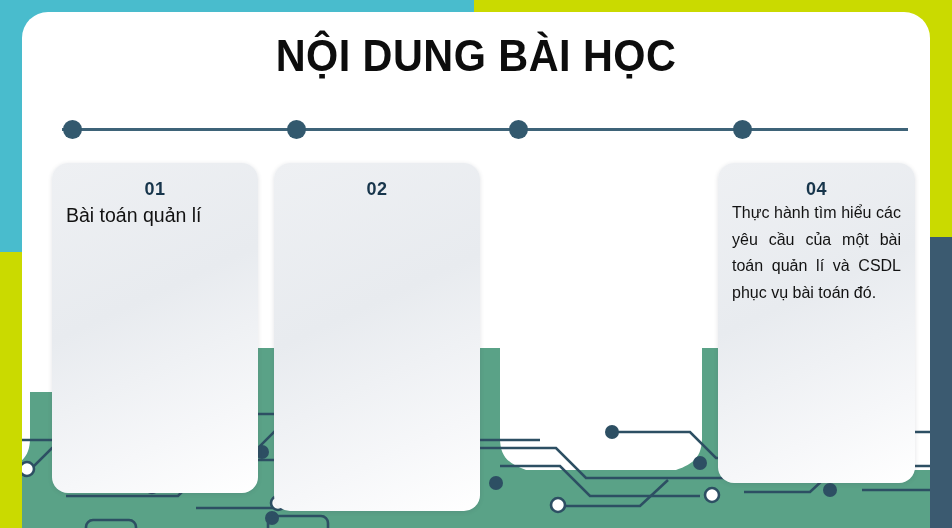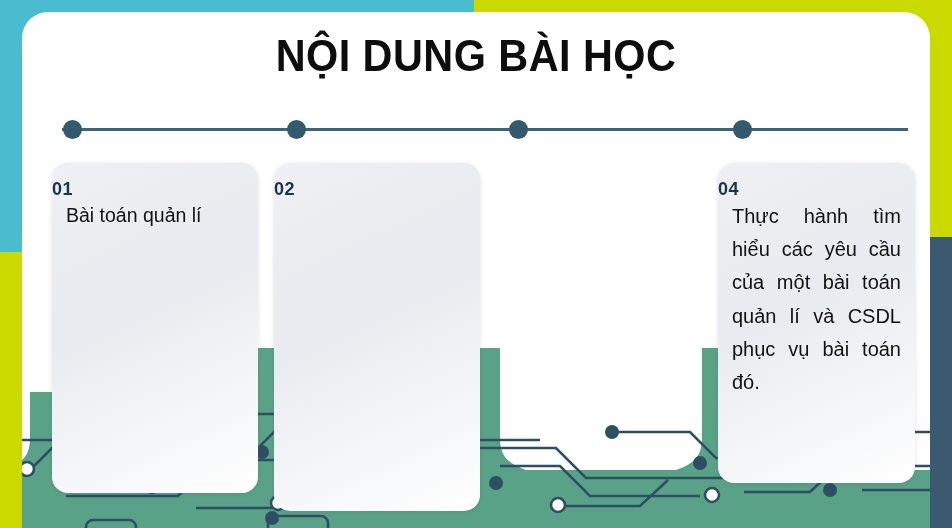--- a/index.html
+++ b/index.html
@@ -42,32 +42,32 @@
   .tl-dot{position:absolute;width:19px;height:19px;border-radius:50%;background:#33596e;top:120px;}
 
   
   .card{
     position:absolute;border-radius:16px;
     background:linear-gradient(155deg,#eef0f3 0%,#e8ebef 42%,#f6f7f9 78%,#ffffff 100%);
     box-shadow:0 1px 4px rgba(60,70,90,.16);
     overflow:hidden;
   }
   .card .num{
-    text-align:left;font-size:18px;font-weight:bold;color:#17354b;
+    text-align:center;font-size:18px;font-weight:bold;color:#17354b;
     margin-top:16px;letter-spacing:.5px;
   }
   .card .body{
     margin:0 14px 0 14px;font-size:19.5px;color:#121212;line-height:1.62;
     text-align:justify;text-align-last:left;
   }
   .card1{left:52px;top:163px;width:206px;height:330px;}
   .card2{left:274px;top:163px;width:206px;height:348px;}
   .card3{left:496px;top:163px;width:206px;height:330px;}
   .card4{left:718px;top:163px;width:197px;height:320px;}
-  .card4 .body{font-size:20px;line-height:1.66;}
+  .card4 .body{font-size:16px;line-height:1.66;}
 </style>
 </head>
 <body>
 
 <div id="stage">
 
   <div class="bg-teal-top"></div>
   <div class="bg-lime-top"></div>
   <div class="bg-teal-left"></div>
   <div class="bg-lime-left"></div>

